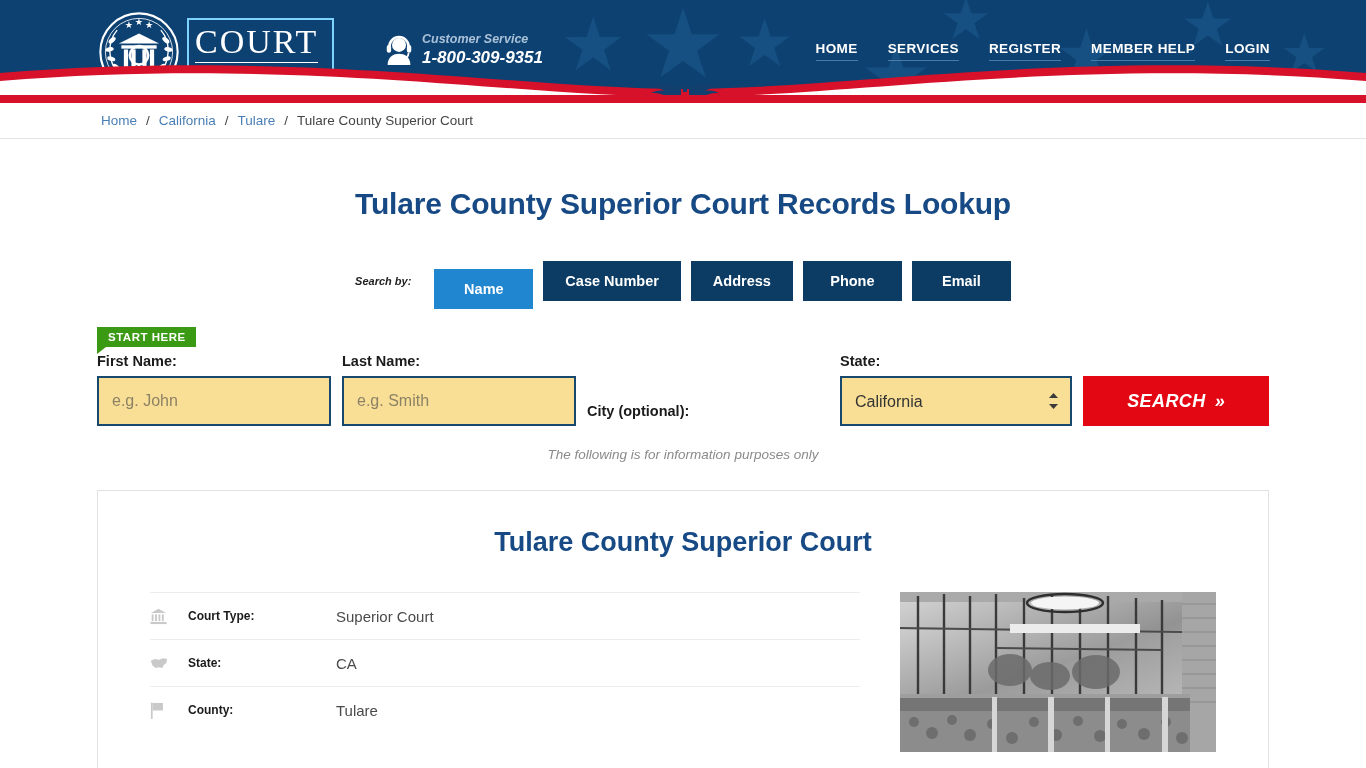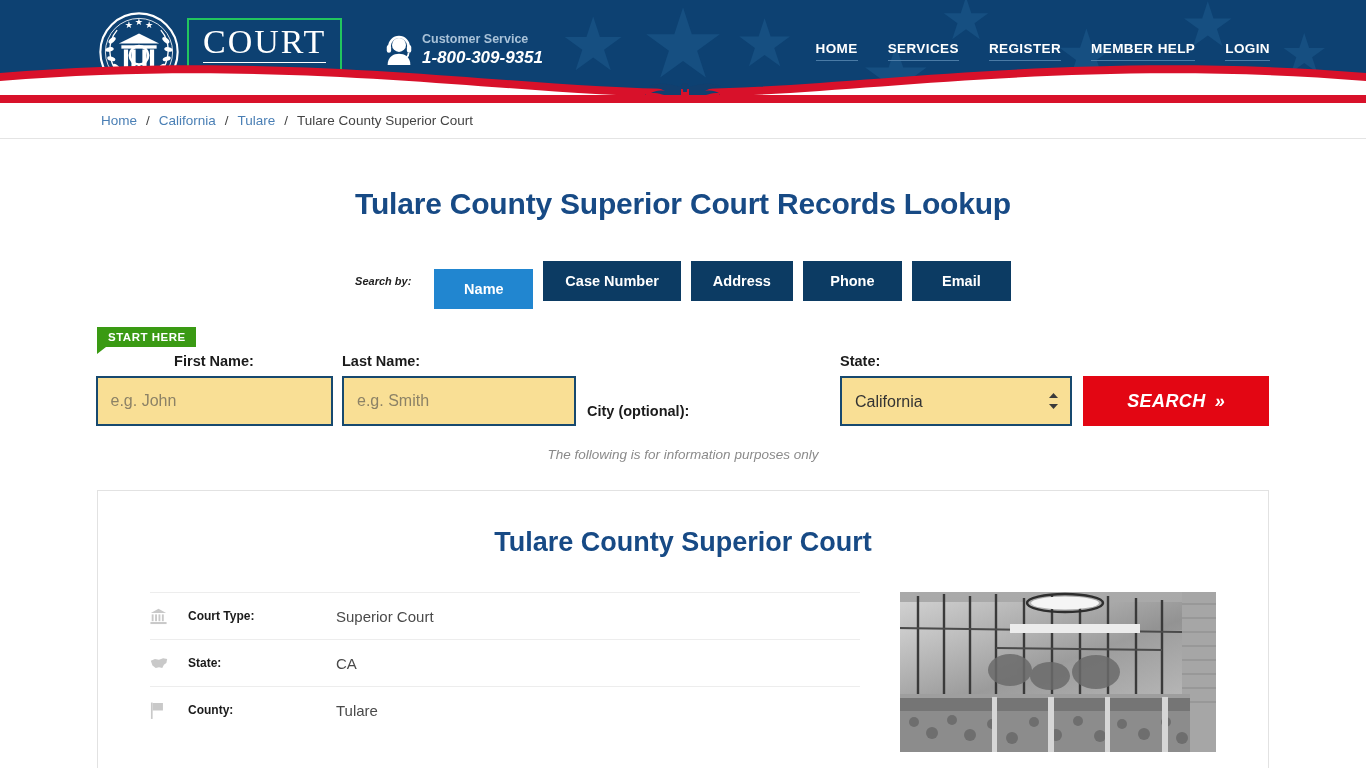--- a/index.html
+++ b/index.html
@@ -38,22 +38,22 @@
   
   .logo-wrap {
     position: absolute;
     left: 97px; top: 9px;
     width: 252px; height: 86px;
     display: flex; align-items: center;
   }
   .logo-seal { width: 84px; height: 84px; flex: 0 0 84px; }
   .logo-text-box {
     margin-left: 6px;
-    border: 2px solid #22c55e;
-    padding: 6px 14px 7px 14px;
+    border: 2px solid #7dd3fc;
+    padding: 6px 14px 7px 6px;
     text-align: center;
   }
   .logo-court {
     color: #ffffff;
     font-family: "Liberation Serif", serif;
     font-size: 34px;
     letter-spacing: 2px;
     line-height: 0.95;
     border-bottom: 1px solid #ffffff;
     padding-bottom: 3px;
@@ -70,20 +70,21 @@
   
   .cs-block {
     position: absolute;
     left: 385px; top: 33px;
     display: flex; align-items: center; gap: 9px;
   }
   .cs-icon { width: 28px; height: 32px; }
   .cs-label {
     color: #a9c2d8;
     font-size: 12.5px;
+    font-style: italic;
     font-weight: bold;
     line-height: 1.1;
   }
   .cs-phone {
     color: #ffffff;
     font-size: 17px;
     font-style: italic;
     font-weight: bold;
     line-height: 1.2;
     margin-top: 1px;
@@ -201,21 +202,21 @@
     background: #f9df95;
     font-size: 16px;
     color: #333333;
     padding: 8px 13px;
     font-family: "Liberation Sans", sans-serif;
     outline: none;
   }
   .field input::placeholder { color: #8c8266; }
   .field.city input { background: #ffffff; }
   .field.city input::placeholder { color: #9b9b9b; }
-  .f-first  { width: 234px; align-items: center; }
+  .f-first  { width: 234px; }
   .f-last   { width: 234px; justify-content: flex-end; }
   .f-city   { width: 248px; }
   .f-state  { width: 238px; }
   .select-wrap { position: relative; }
   .select-wrap select {
     width: 100%;
     appearance: none; -webkit-appearance: none;
   }
   .select-arrows {
     position: absolute;

